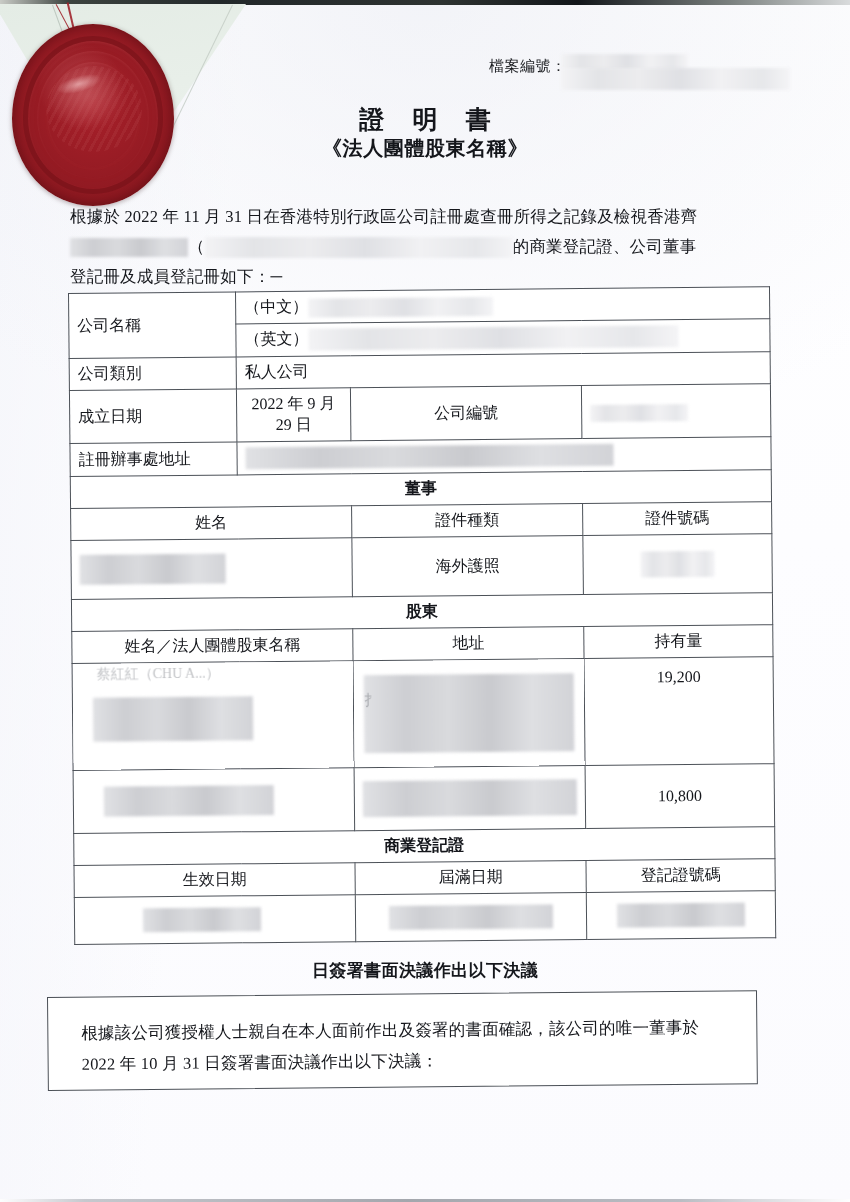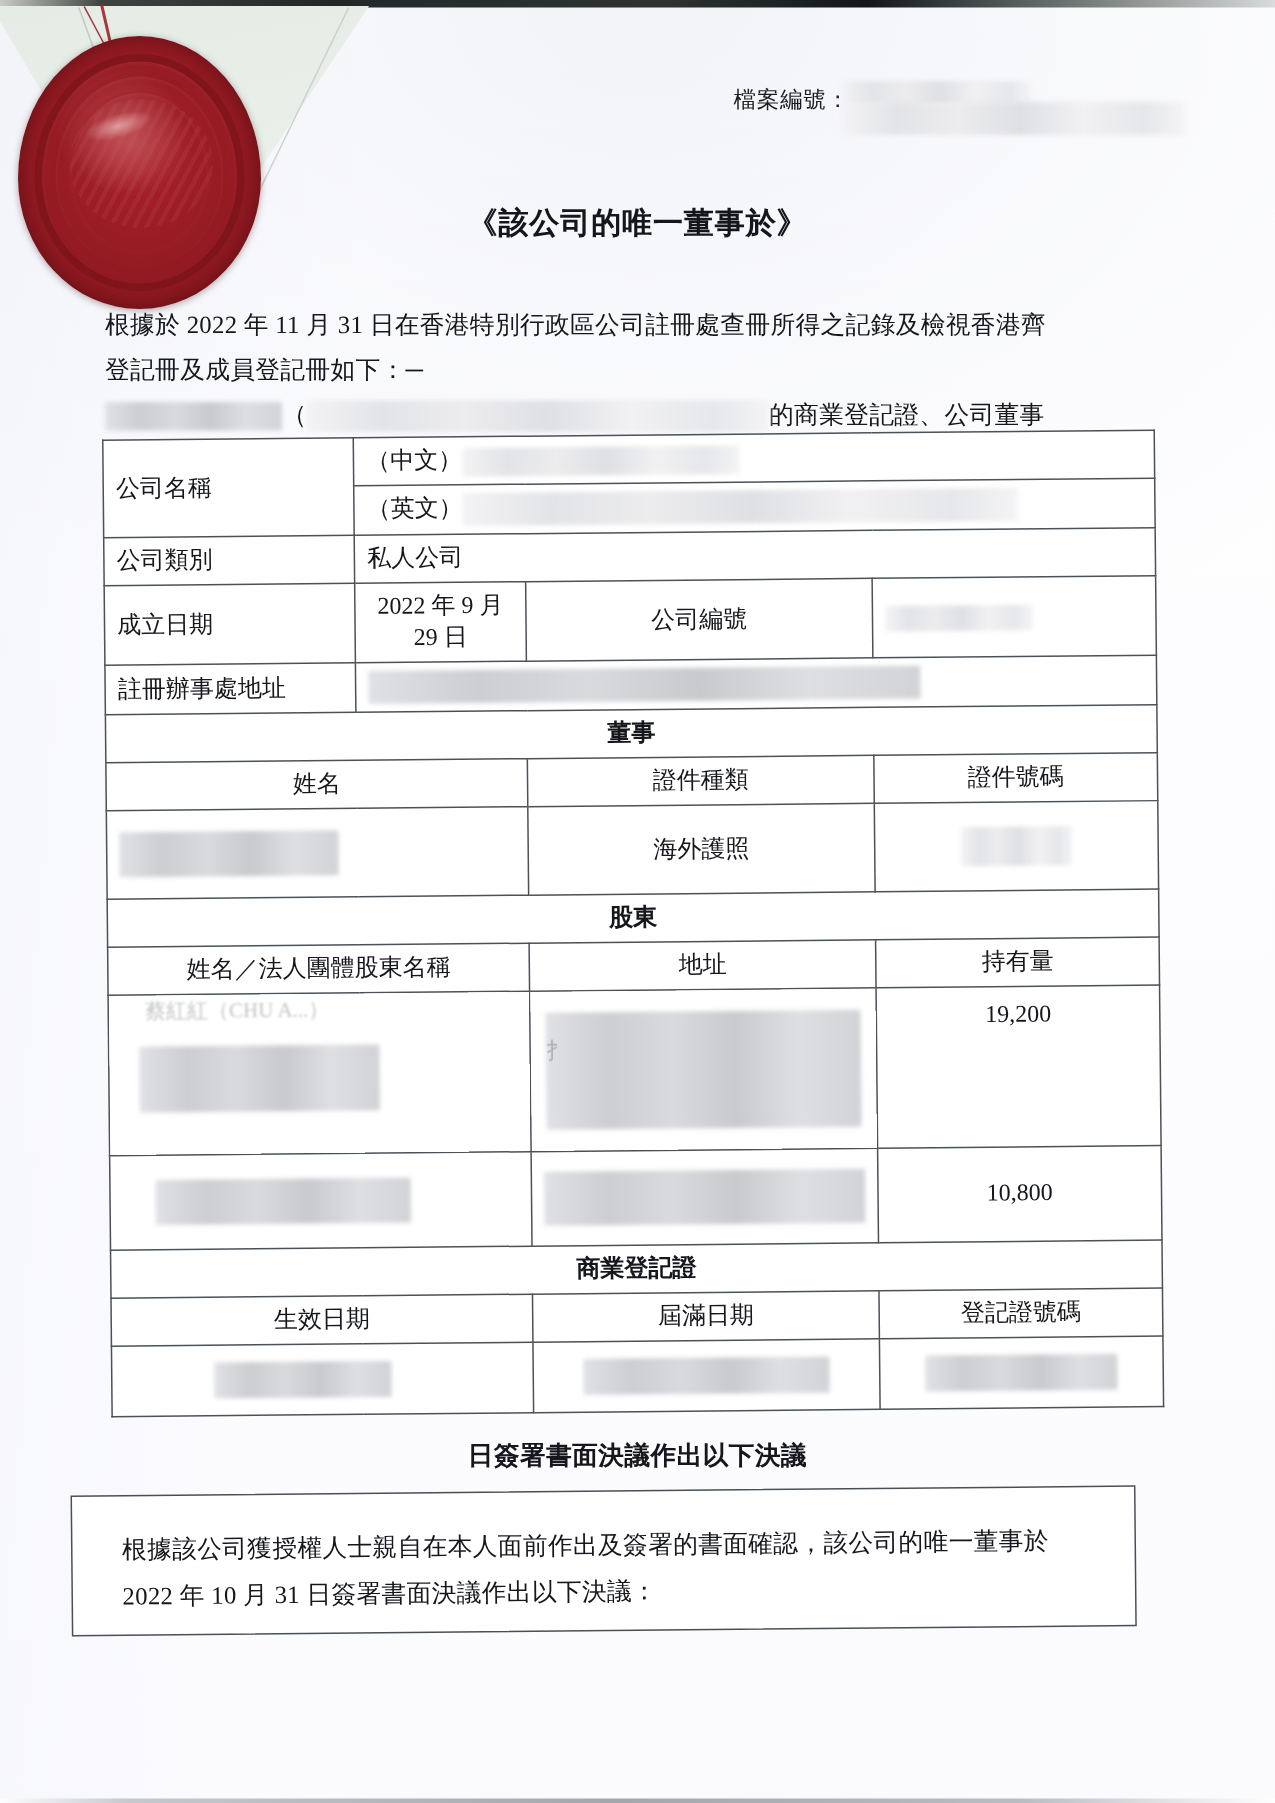--- a/index.html
+++ b/index.html
@@ -215,28 +215,29 @@
     <div class="emboss"></div>
     <div class="gloss"></div>
   </div>
 
   <div class="sheet">
 
     <div class="file-no">檔案編號：</div>
     <div class="redact hdr-redact-1"></div>
     <div class="redact hdr-redact-2"></div>
 
-    <div class="subtitle">《該公司的唯一董事於》</div>
+    <div class="title">證 明 書</div>
+    <div class="subtitle">《法人團體股東名稱》</div>
 
     <div class="para">
       <span class="ln">根據於 2022 年 11 月 31 日在香港特別行政區公司註冊處查冊所得之記錄及檢視香港齊</span>
-      <span class="ln">登記冊及成員登記冊如下：─</span>
       <span class="ln">
         <span class="redact dark p-r-a"></span><span>（</span><span class="redact p-r-b"></span><span>的商業登記證、公司董事</span>
       </span>
+      <span class="ln">登記冊及成員登記冊如下：─</span>
     </div>
 
     <table class="tbl">
       <tbody>
         <tr>
           <td class="lbl" rowspan="2">公司名稱</td>
           <td colspan="3">
             <span>（中文）</span><span class="redact r-zh"></span>
           </td>
         </tr>

